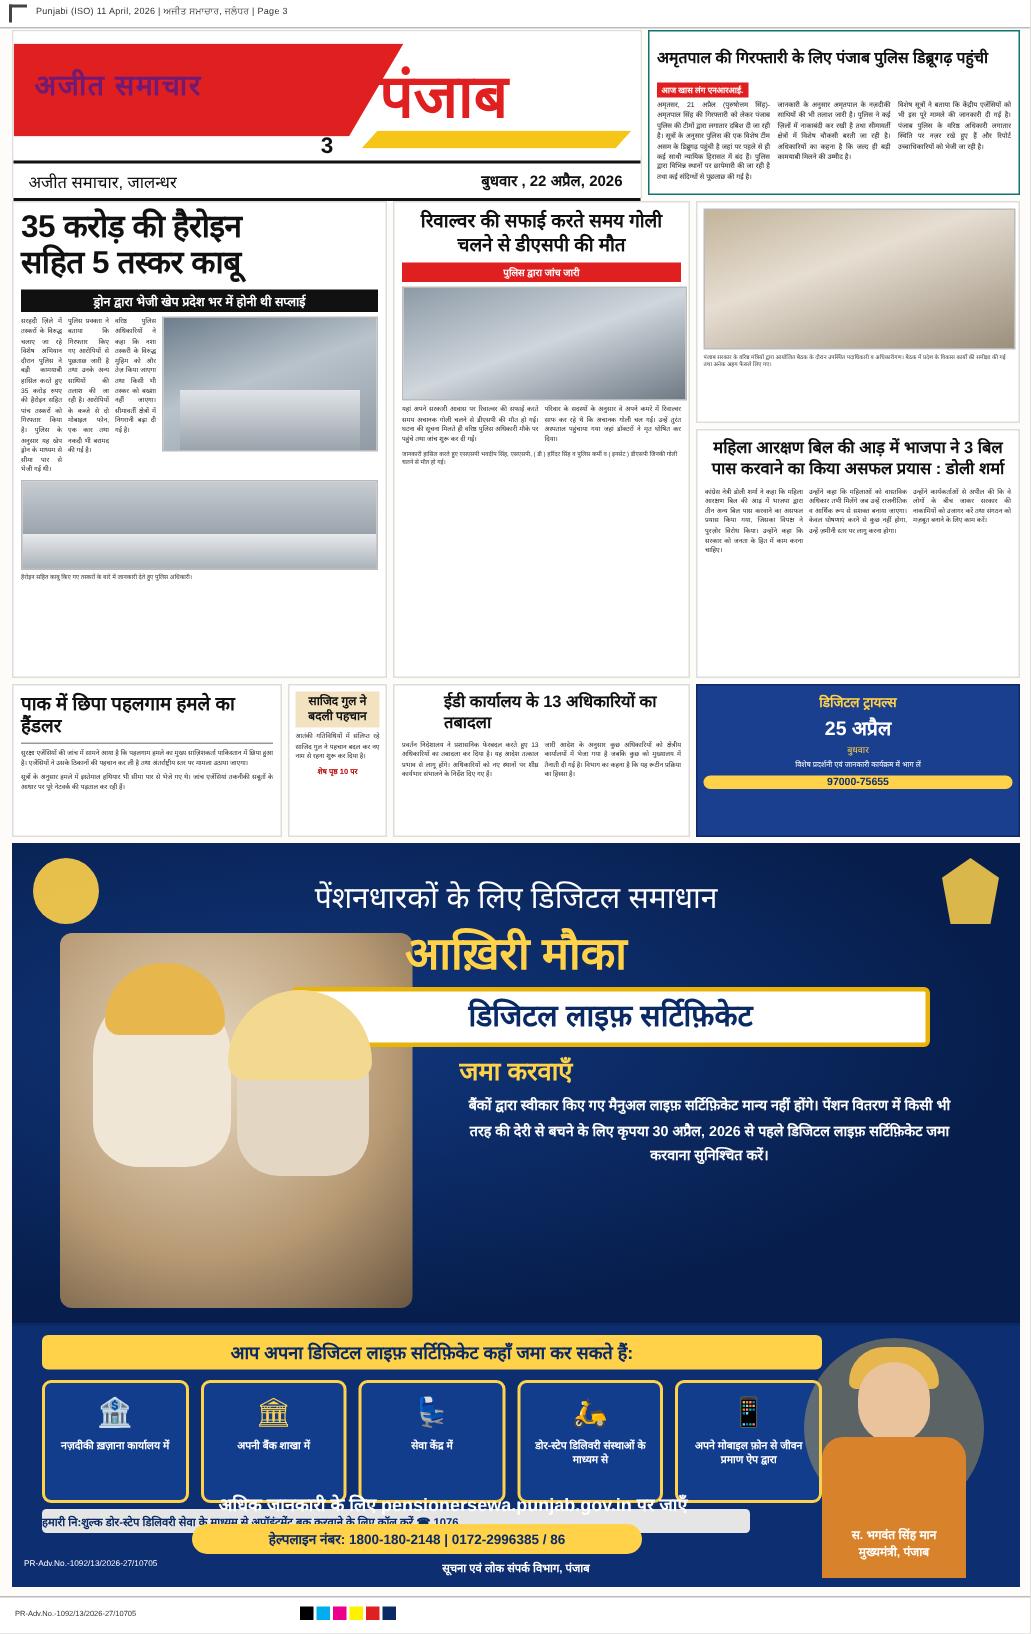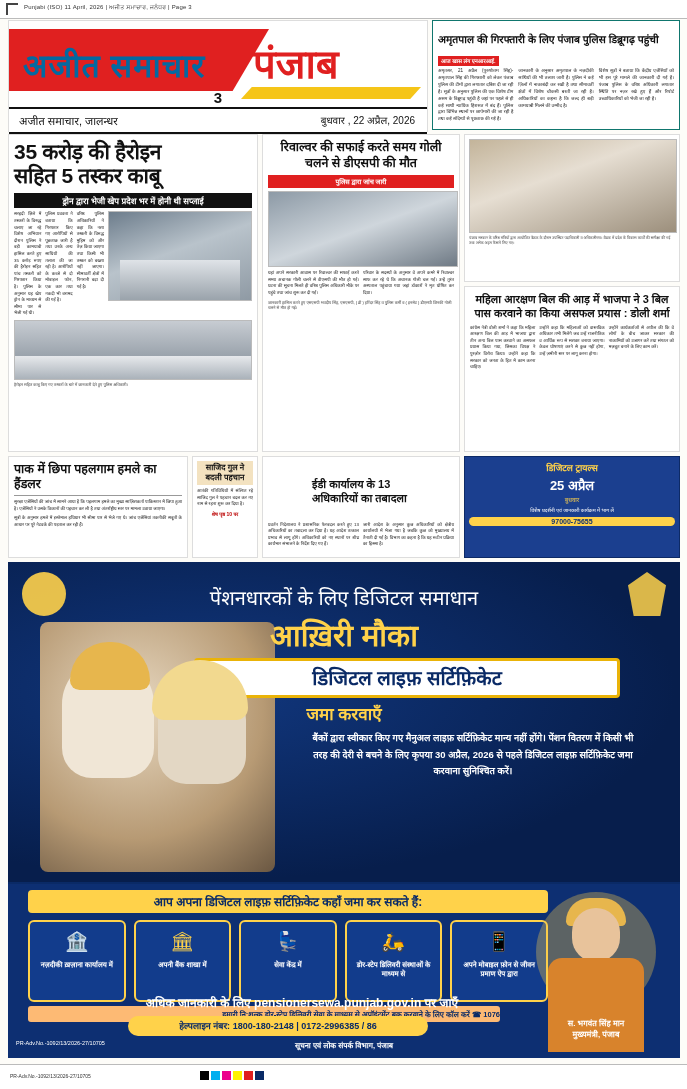--- a/index.html
+++ b/index.html
@@ -10,27 +10,27 @@
   }
   
   .topstrip{position:absolute;left:0;top:0;width:687px;height:18px;background:#fff;border-bottom:1px solid #bbb;}
   .topstrip .tiny{position:absolute;left:24px;top:4px;font-size:6px;color:#333;letter-spacing:.2px;}
   .topstrip .corner{position:absolute;left:6px;top:3px;width:10px;height:10px;border-left:2px solid #444;border-top:2px solid #444;}
   
   .masthead{position:absolute;left:8px;top:20px;width:418px;height:110px;background:#fff;border:1px solid #ddd;}
   .mh-red{position:absolute;left:0;top:0;width:418px;height:84px;background:#fff;overflow:hidden;}
   .mh-ribbon{position:absolute;left:0;top:8px;width:260px;height:62px;background:#e02020;
      clip-path:polygon(0 0,100% 0,86% 100%,0 100%);}
-  .mh-ajit{position:absolute;left:14px;top:22px;font-size:32px;font-weight:bold;color:#0369a1;letter-spacing:1px;}
+  .mh-ajit{position:absolute;left:14px;top:22px;font-size:19px;font-weight:bold;color:#701a75;letter-spacing:1px;}
   .mh-punjab{position:absolute;left:244px;top:14px;font-size:40px;font-weight:bold;color:#e02020;}
   .mh-swoosh{position:absolute;left:232px;top:66px;width:180px;height:12px;background:#f5c518;
      clip-path:polygon(6% 0,100% 0,94% 100%,0 100%);}
   .mh-bar{position:absolute;left:0;top:86px;width:418px;height:23px;border-top:2px solid #111;border-bottom:2px solid #111;background:#fff;}
   .mh-bar .l{position:absolute;left:10px;top:4px;font-size:11px;font-weight:normal;color:#111;}
-  .mh-bar .r{position:absolute;right:12px;top:4px;font-size:10px;font-weight:normal;color:#111;}
+  .mh-bar .r{position:absolute;right:12px;top:4px;font-size:10px;font-weight:bold;color:#111;}
   .mh-pagebox{position:absolute;left:196px;top:68px;width:26px;height:20px;font-size:15px;font-weight:bold;text-align:center;color:#111;}
   
   .topnews{position:absolute;left:432px;top:20px;width:248px;height:110px;background:#fff;border:1px solid #0f766e;padding:12px 5px;box-sizing:border-box;}
   .topnews h2{margin:0 0 3px 0;font-size:10.5px;line-height:1.25;color:#111;font-weight:bold;}
   .topnews .cols{display:flex;gap:5px;}
   .topnews .cols p{margin:0;font-size:4.6px;line-height:1.5;color:#222;text-align:justify;flex:1;}
   .topnews .kicker{display:inline-block;background:#e02020;color:#fff;font-size:5.5px;font-weight:bold;padding:1px 3px;margin-bottom:2px;}
   
   .panel{position:absolute;background:#fff;border:1px solid #ddd;box-sizing:border-box;}
   .body-txt{font-size:4.4px;line-height:1.5;color:#222;text-align:justify;margin:0;}
@@ -62,21 +62,21 @@
   .s4 h1{margin:0;font-size:11px;line-height:1.3;color:#111;font-weight:bold;text-align:center;}
   .s4 .cols{display:flex;gap:4px;margin-top:4px;}
   .s4 .cols p{flex:1;}
   
   .s5{left:8px;top:456px;width:180px;height:102px;padding:5px;}
   .s5 h1{margin:0;font-size:12.5px;font-weight:bold;color:#111;line-height:1.2;}
   .s6{left:192px;top:456px;width:66px;height:102px;padding:4px;}
   .s6 h1{margin:0;font-size:8px;font-weight:bold;color:#111;line-height:1.25;text-align:center;background:#f3e2c0;padding:2px;}
   .s6 .more{font-size:5px;font-weight:bold;color:#b00;text-align:center;margin-top:3px;}
   .s7{left:262px;top:456px;width:198px;height:102px;padding:5px;}
-  .s7 h1{margin:16px;font-size:11px;font-weight:bold;color:#111;line-height:1.25;padding-left:28px;}
+  .s7 h1{margin:0;font-size:11px;font-weight:bold;color:#111;line-height:1.25;padding-left:28px;}
   .s7 .cols{display:flex;gap:4px;margin-top:4px;}
   .s7 .cols p{flex:1;}
   
   .adsm{left:464px;top:456px;width:216px;height:102px;background:#1b3f8f;border:1px solid #0d2a66;padding:4px;color:#fff;}
   .adsm .t1{font-size:9px;font-weight:bold;color:#ffd24a;text-align:center;}
   .adsm .t2{font-size:13px;font-weight:bold;color:#fff;text-align:center;margin-top:2px;}
   .adsm .t3{font-size:6px;text-align:center;color:#ffd24a;margin-top:2px;}
   .adsm .t4{font-size:5px;text-align:center;color:#fff;margin-top:3px;line-height:1.4;}
   .adsm .phone{font-size:7px;font-weight:bold;text-align:center;background:#ffd24a;color:#10306e;margin-top:3px;border-radius:6px;padding:1px;}
   
@@ -97,22 +97,22 @@
   .couple:after{content:"";position:absolute;left:118px;top:54px;width:88px;height:108px;border-radius:44px 44px 28px 28px;background:#e3d7c4;}
   .turban{position:absolute;left:30px;top:20px;width:80px;height:48px;border-radius:40px 40px 10px 10px;background:#e7b64d;z-index:2;}
   .dupatta{position:absolute;left:112px;top:38px;width:96px;height:60px;border-radius:48px 48px 12px 12px;background:#f2d98f;z-index:2;}
   .ad-lower{position:absolute;left:0;top:322px;width:672px;height:174px;background:#0d2f72;}
   .ad-q{position:absolute;left:20px;top:6px;width:520px;background:#ffd24a;color:#0a2a66;font-size:12px;font-weight:bold;
      text-align:center;border-radius:4px;padding:3px 0;}
   .tilebar{position:absolute;left:20px;top:36px;width:520px;display:flex;gap:8px;}
   .tile{flex:1;height:78px;background:#123c8c;border:2px solid #ffd24a;border-radius:6px;position:relative;}
   .tile .ico{position:absolute;left:0;top:8px;width:100%;text-align:center;font-size:19px;color:#ffd24a;}
   .tile .tl{position:absolute;left:4px;top:38px;width:calc(100% - 8px);text-align:center;font-size:7px;line-height:1.35;color:#fff;font-weight:bold;}
-  .ad-note1{position:absolute;left:20px;top:122px;width:472px;background:#fdba74;color:#0a2a66;font-size:7.5px;font-weight:bold;
-     text-align:right;border-radius:3px;padding:3px 0;}
+  .ad-note1{position:absolute;left:20px;top:122px;width:472px;background:#e5e5e5;color:#0a2a66;font-size:7.5px;font-weight:bold;
+     text-align:left;border-radius:3px;padding:3px 0;}
   .ad-note2{position:absolute;left:20px;top:142px;width:520px;color:#ffd24a;font-size:6.5px;text-align:center;}
   .cm{position:absolute;right:14px;top:330px;width:140px;height:160px;}
   .cm .halo{position:absolute;left:10px;top:0;width:120px;height:120px;border-radius:50%;background:#f2c64a;opacity:.35;}
   .cm .head{position:absolute;left:46px;top:16px;width:48px;height:54px;border-radius:24px;background:#e8c39b;}
   .cm .tur{position:absolute;left:40px;top:6px;width:60px;height:28px;border-radius:30px 30px 6px 6px;background:#e7b64d;}
   .cm .body{position:absolute;left:22px;top:66px;width:96px;height:94px;border-radius:14px 14px 0 0;background:#d8832c;}
   .cm .cap{position:absolute;left:-4px;top:126px;width:148px;text-align:center;color:#fff;font-size:8px;font-weight:bold;line-height:1.4;}
   .ad-site{position:absolute;left:0;top:432px;width:588px;text-align:center;font-size:12px;font-weight:bold;color:#fff;}
   .ad-help{position:absolute;left:120px;top:454px;width:300px;height:20px;background:#ffd24a;border-radius:10px;color:#0a2a66;
      font-size:9px;font-weight:bold;text-align:center;line-height:20px;}

